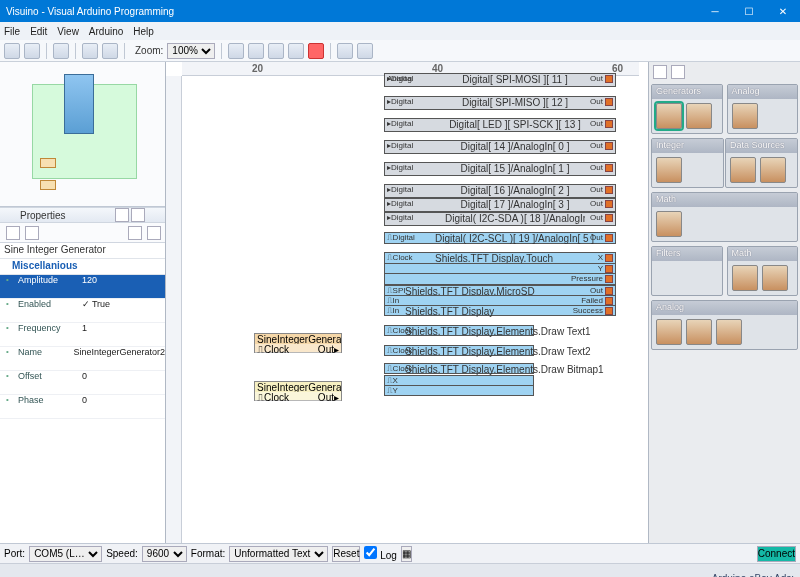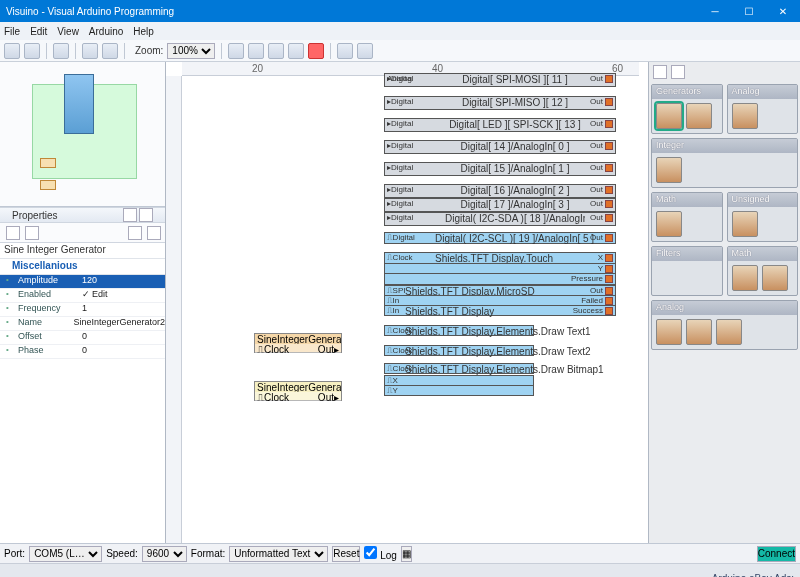--- a/index.html
+++ b/index.html
@@ -14,35 +14,35 @@
 .toolbar .sep { width: 1px; height: 16px; background: #c0c8d4; margin: 0 2px; }
 .zoomlbl { font-size: 10px; color: #333; margin-left: 4px; }
 .zoomsel { height: 16px; font-size: 10px; border: 1px solid #aab; }
 
 .main { display: flex; height: calc(100% - 22px - 18px - 22px - 20px - 14px); }
 .leftcol { width: 166px; display: flex; flex-direction: column; border-right: 1px solid #b0b8c4; background: #fafbfd; }
 .preview { height: 145px; border-bottom: 1px solid #c0c8d4; position: relative; padding: 4px; }
 .preview .prevbox { position: absolute; top: 22px; left: 32px; width: 105px; height: 95px; background: #d6fadc; border: 1px solid #97d8a4; }
 .preview .chip { position: absolute; top: 12px; left: 64px; width: 30px; height: 60px; background: linear-gradient(#8fc5f0,#5b9fd4); border: 1px solid #3b6d99; }
 .preview .sig { position: absolute; left: 40px; width: 16px; height: 10px; border: 1px solid #c08838; background: #f7e0b2; }
-.panelhdr { height: 16px; background: linear-gradient(#f4f7fb,#e3e9f2); border-top: 1px solid #cfd6e0; border-bottom: 1px solid #cfd6e0; display: flex; align-items: center; padding: 0 12px; font-size: 10px; color: #333; }
+.panelhdr { height: 16px; background: linear-gradient(#f4f7fb,#e3e9f2); border-top: 1px solid #cfd6e0; border-bottom: 1px solid #cfd6e0; display: flex; align-items: center; padding: 0 20px; font-size: 10px; color: #333; }
 .panelhdr .spacer { flex: 1; }
 .minibtn { width: 14px; height: 14px; border: 1px solid #aab; background: #fff; margin-left: 2px; }
 .propbar { height: 20px; display: flex; align-items: center; padding: 0 4px; gap: 3px; border-bottom: 1px solid #d0d6e0; }
 .propname { height: 16px; background: #fff; border-bottom: 1px solid #e0e4ea; padding: 1px 4px; font-size: 10px; color: #333; }
 .proptree { flex: 1; overflow: auto; background: #fff; }
-.proprow { display: flex; height: 14px; border-bottom: 1px solid #eef0f4; }
+.proprow { display: flex; height: 24px; border-bottom: 1px solid #eef0f4; }
 .proprow .k { width: 82px; padding-left: 18px; color: #355; position: relative; font-size: 9px; }
 .proprow .k::before { content: "•"; position: absolute; left: 6px; color: #6a8; font-size: 8px; }
 .proprow .v { flex: 1; color: #222; font-size: 9px; }
 .proprow.sel .k { background: #1a5fb4; color: #fff; }
 .proprow.sel .v { background: #1a5fb4; color: #fff; }
 
 .canvas { flex: 1; background: #fff; position: relative; overflow: hidden; }
-.ruler-h { position: absolute; top: 0; left: 16px; right: 9px; height: 14px; background: #f2f4f8; border-bottom: 1px solid #c8ced8; font-size: 8px; color: #666; }
+.ruler-h { position: absolute; top: 0; left: 16px; right: 9px; height: 14px; background: #f2f4f8; border-bottom: 1px solid #c8ced8; font-size: 8px; color: #666; font-weight: bold; }
 .ruler-h span { position: absolute; top: 1px; }
 .ruler-v { position: absolute; top: 14px; left: 0; width: 16px; bottom: 0; background: #f2f4f8; border-right: 1px solid #c8ced8; }
 .dots { position: absolute; top: 14px; left: 16px; right: 0; bottom: 0; background-image: radial-gradient(#d0d4dc 0.5px, transparent 0.5px); background-size: 10px 10px; }
 .block { position: absolute; border: 1px solid #555; font-size: 8px; }
 .block.gray { background: #d6dae0; }
 .block.blue { background: #9fd3f2; }
 .block .lbl { color: #333; white-space: nowrap; overflow: hidden; }
 .pinlbl { position: absolute; font-size: 8px; color: #333; }
 .outpin { position: absolute; right: 2px; font-size: 8px; color: #333; }
 .outpin::after { content: ""; display: inline-block; width: 6px; height: 6px; background: #e07028; border: 1px solid #844; margin-left: 2px; vertical-align: middle; }
@@ -129,21 +129,21 @@
     </div>
     <div class="propname">Sine Integer Generator</div>
     <div class="propname" style="padding-left:12px;color:#1a5fb4;font-weight:bold">Miscellanious</div>
     <div class="proptree" id="proptree">
         <div class="proprow sel">
           <div class="k">Amplitude</div>
           <div class="v">120</div>
         </div>
         <div class="proprow">
           <div class="k">Enabled</div>
-          <div class="v">✓ Edit</div>
+          <div class="v">✓ True</div>
         </div>
         <div class="proprow">
           <div class="k">Frequency</div>
           <div class="v">1</div>
         </div>
         <div class="proprow">
           <div class="k">Name</div>
           <div class="v">SineIntegerGenerator2</div>
         </div>
         <div class="proprow">
@@ -308,30 +308,31 @@
             </div>
           </div>
         </div>
         <div style="display: flex; gap: 1px;">
           <div class="palgroup" style="flex: 1 1 0%;">
             <div class="ph">Integer</div>
             <div class="pb">
               <div class="palitem"></div>
             </div>
           </div>
+          <div class="palgroup" style="flex: 1 1 0%;">
+            <div class="ph">Data Sources</div>
+            <div class="pb">
+              <div class="palitem"></div>
+              <div class="palitem"></div>
+            </div>
+          </div>
         </div>
         <div style="display: flex; gap: 4px;">
           <div class="palgroup" style="flex: 1 1 0%;">
             <div class="ph">Math</div>
-            <div class="pb">
-              <div class="palitem"></div>
-            </div>
-          </div>
-          <div class="palgroup" style="flex: 1 1 0%;">
-            <div class="ph">Unsigned</div>
             <div class="pb">
               <div class="palitem"></div>
             </div>
           </div>
         </div>
         <div style="display: flex; gap: 4px;">
           <div class="palgroup" style="flex: 1 1 0%;">
             <div class="ph">Filters</div>
             <div class="pb"></div>
           </div>

